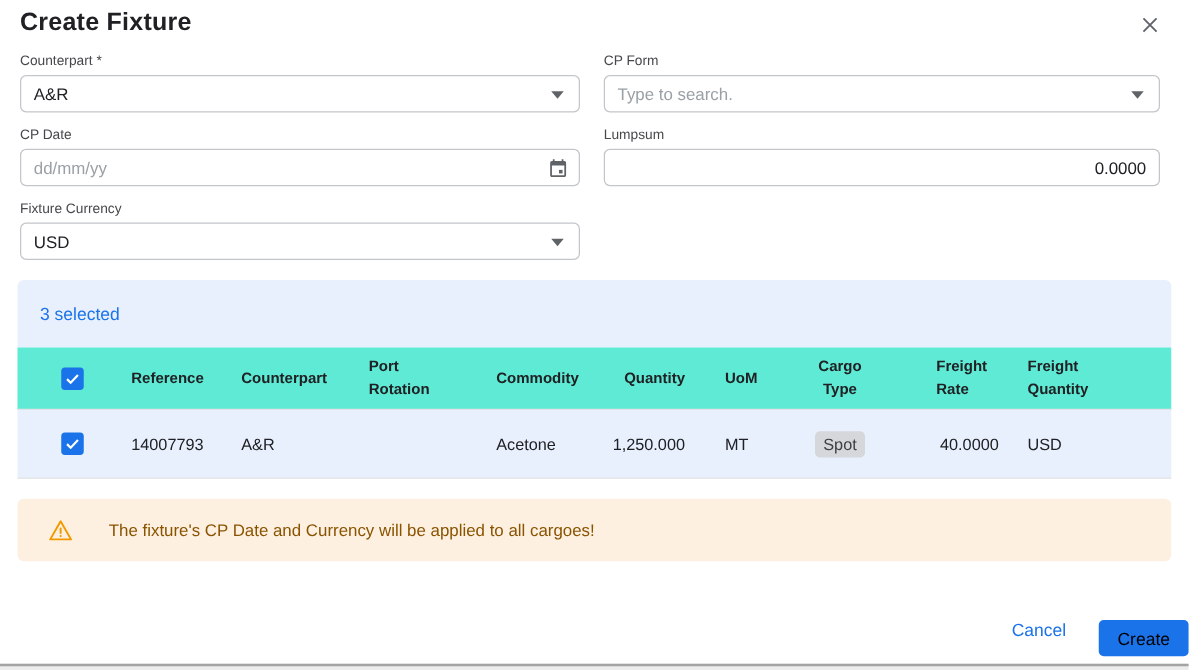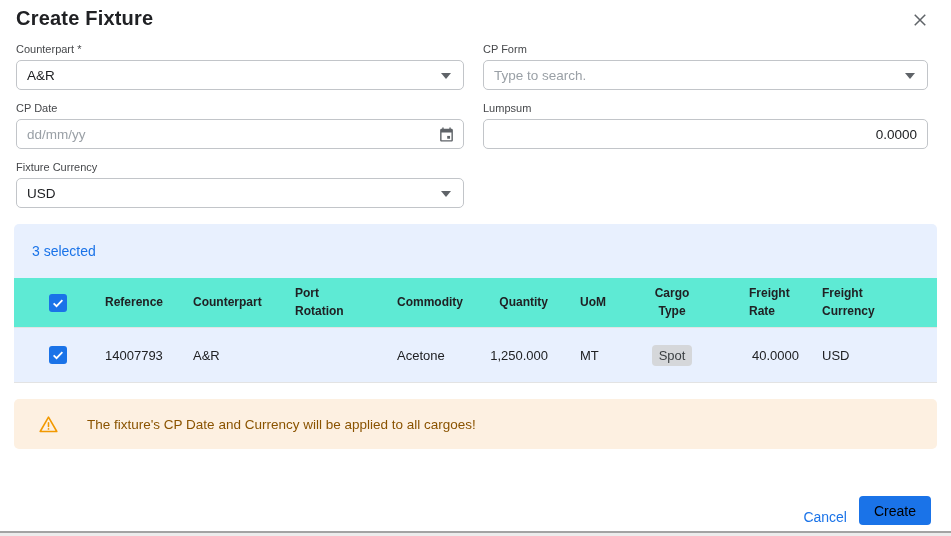--- a/index.html
+++ b/index.html
@@ -93,22 +93,22 @@
   
   .warning-banner {
     margin: 16px 14px 0 14px; height: 50px;
     background: #fdf0e1; border-radius: 5px;
     display: flex; align-items: center;
     padding: 0 24px; gap: 28px;
     font-size: 13.5px; color: #8a5300;
   }
   
   .dlg-footer {
-    position: absolute; right: 20px; bottom: 11px;
-    display: flex; align-items: flex-end; gap: 12px;
+    position: absolute; right: 0; bottom: 11px;
+    display: flex; align-items: flex-start; gap: 26px;
   }
   .btn-text {
     background: none; border: none; color: #1a73e8; font-size: 14px;
     font-family: inherit; cursor: pointer;
   }
   .btn-primary {
     background: #1a73e8; border: none; color: #000000; font-size: 14px;
     font-family: inherit; border-radius: 4px; height: 29px; padding: 0 15px;
     cursor: pointer;
   }
@@ -194,21 +194,21 @@
       </span>
     </div>
     <div class="c2">Reference</div>
     <div class="c3">Counterpart</div>
     <div class="c4"><span class="w58">Port Rotation</span></div>
     <div class="c5">Commodity</div>
     <div class="c6">Quantity</div>
     <div class="c7">UoM</div>
     <div class="c8"><span class="w44c">Cargo Type</span></div>
     <div class="c9"><span class="w50r">Freight Rate</span></div>
-    <div class="c10"><span class="w58">Freight Currency</span></div>
+    <div class="c10"><span class="w58">Freight Quantity</span></div>
   </div>
 
   <div class="tbl-row tbl-data">
     <div class="c1">
       <span class="checkbox">
         <svg width="14" height="14" viewBox="0 0 24 24">
             <path d="M4.5 12.5l5 5 10-10.5" fill="none" stroke="#fff" stroke-width="3"></path>
           </svg>
       </span>
     </div>

